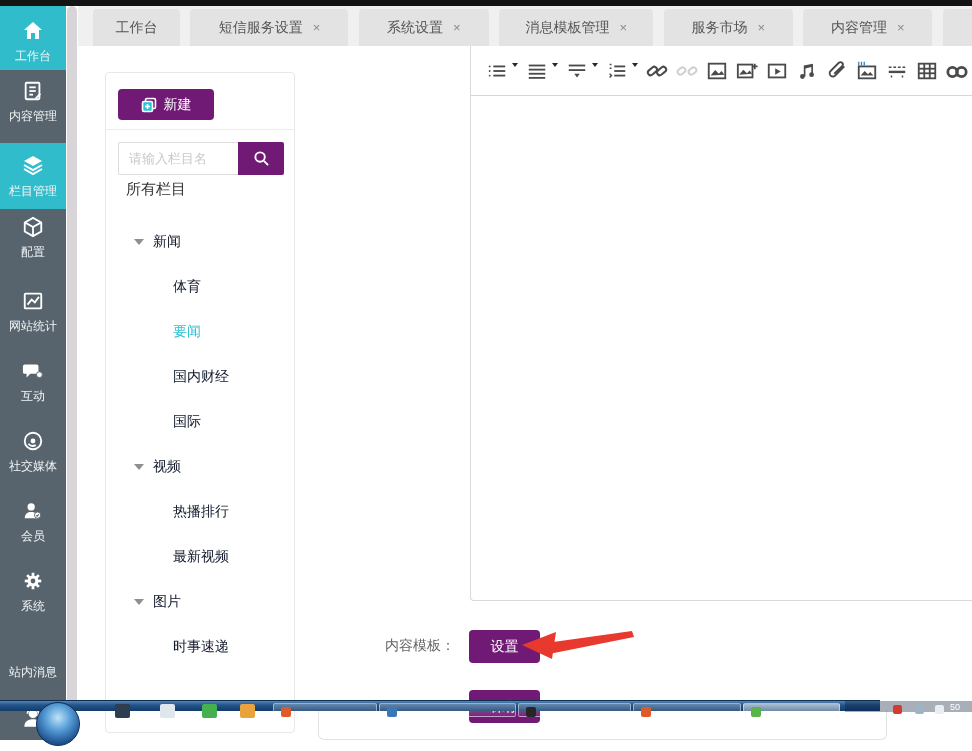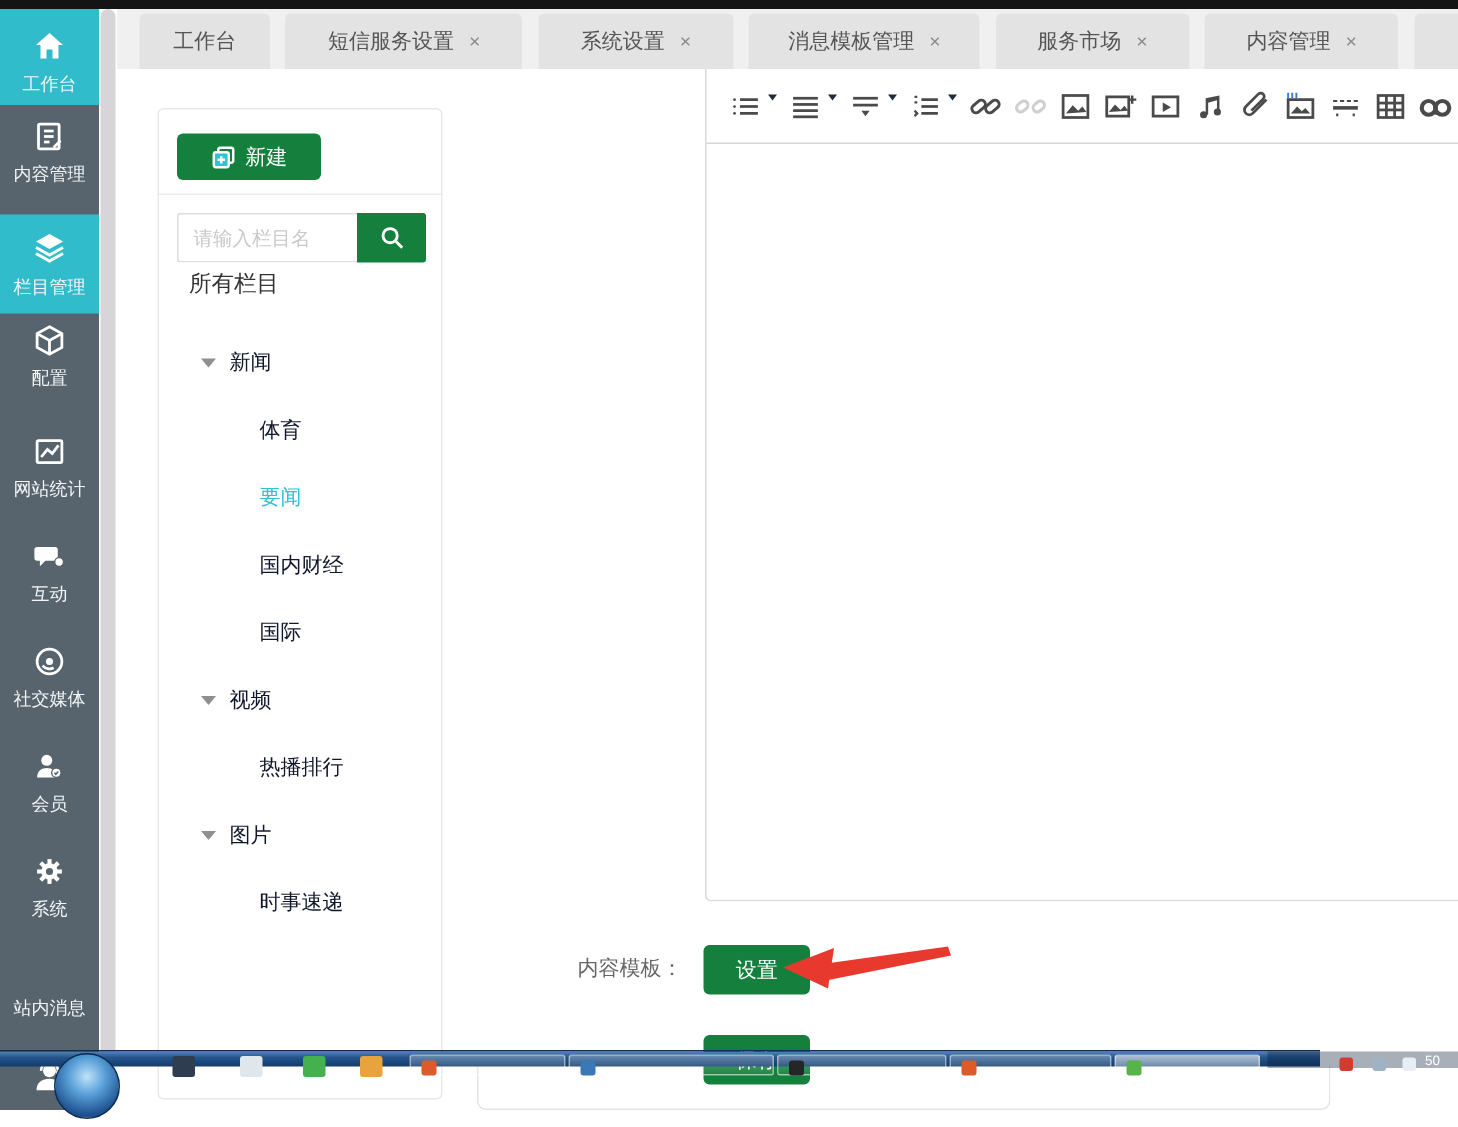--- a/index.html
+++ b/index.html
@@ -20,21 +20,21 @@
 
   
   .tabbar { position:absolute; left:78px; top:6px; width:894px; height:40px; background:#f0f0f0; overflow:hidden; white-space:nowrap; }
   .tab { display:inline-flex; align-items:center; justify-content:center; position:relative; height:37px; margin-top:3px; margin-right:6px; background:#e3e3e3; border-radius:4px 4px 0 0; font-size:14px; color:#555; vertical-align:top; cursor:pointer; }
   .tab:first-child { margin-left:15px; }
   .tab .tx { padding:0 14px; }
   .tab .cl { font-size:13px; color:#8a8a8a; margin-left:-4px; padding-right:14px; cursor:pointer; }
 
   
   .panel { position:absolute; left:105px; top:72px; width:190px; height:661px; background:#fff; border:1px solid #e8e8e8; border-radius:4px; }
-  .btn { background:#15803d; color:#fff; border:none; border-radius:4px; font-size:14px; font-family:inherit; cursor:pointer; }
+  .btn { background:#701a75; color:#fff; border:none; border-radius:4px; font-size:14px; font-family:inherit; cursor:pointer; }
   .new-btn { position:absolute; left:12px; top:16px; width:96px; height:31px; display:flex; align-items:center; justify-content:center; gap:7px; }
   .panel-divider { position:absolute; left:0; top:56px; width:188px; height:1px; background:#ececec; }
   .search-row { position:absolute; left:12px; top:69px; width:166px; height:33px; display:flex; }
   .search-input { flex:1; width:120px; border:1px solid #ddd; border-right:none; border-radius:2px 0 0 2px; padding:0 10px; font-size:13px; color:#333; font-family:inherit; outline:none; }
   .search-input::placeholder { color:#c9c9c9; }
   .search-btn { width:46px; border-radius:0 2px 2px 0; display:flex; align-items:center; justify-content:center; }
   .all-cols { position:absolute; left:20px; top:107px; font-size:15px; color:#333; }
   .tree { position:absolute; left:0; top:146px; width:188px; }
   .tree-row { height:45px; display:flex; align-items:center; font-size:14px; color:#0f172a; cursor:pointer; }
   .tree-row .caret { width:0; height:0; border-left:5px solid transparent; border-right:5px solid transparent; border-top:6px solid #8f8f8f; margin-left:28px; margin-right:9px; }
@@ -273,20 +273,23 @@
       <div class="tree-row child">
         <span>国际</span>
       </div>
       <div class="tree-row parent">
         <span class="caret"></span>
         <span>视频</span>
       </div>
       <div class="tree-row child">
         <span>热播排行</span>
       </div>
+      <div class="tree-row child">
+        <span>最新视频</span>
+      </div>
       <div class="tree-row parent">
         <span class="caret"></span>
         <span>图片</span>
       </div>
       <div class="tree-row child">
         <span>时事速递</span>
       </div>
     </div>
   </div>
 

